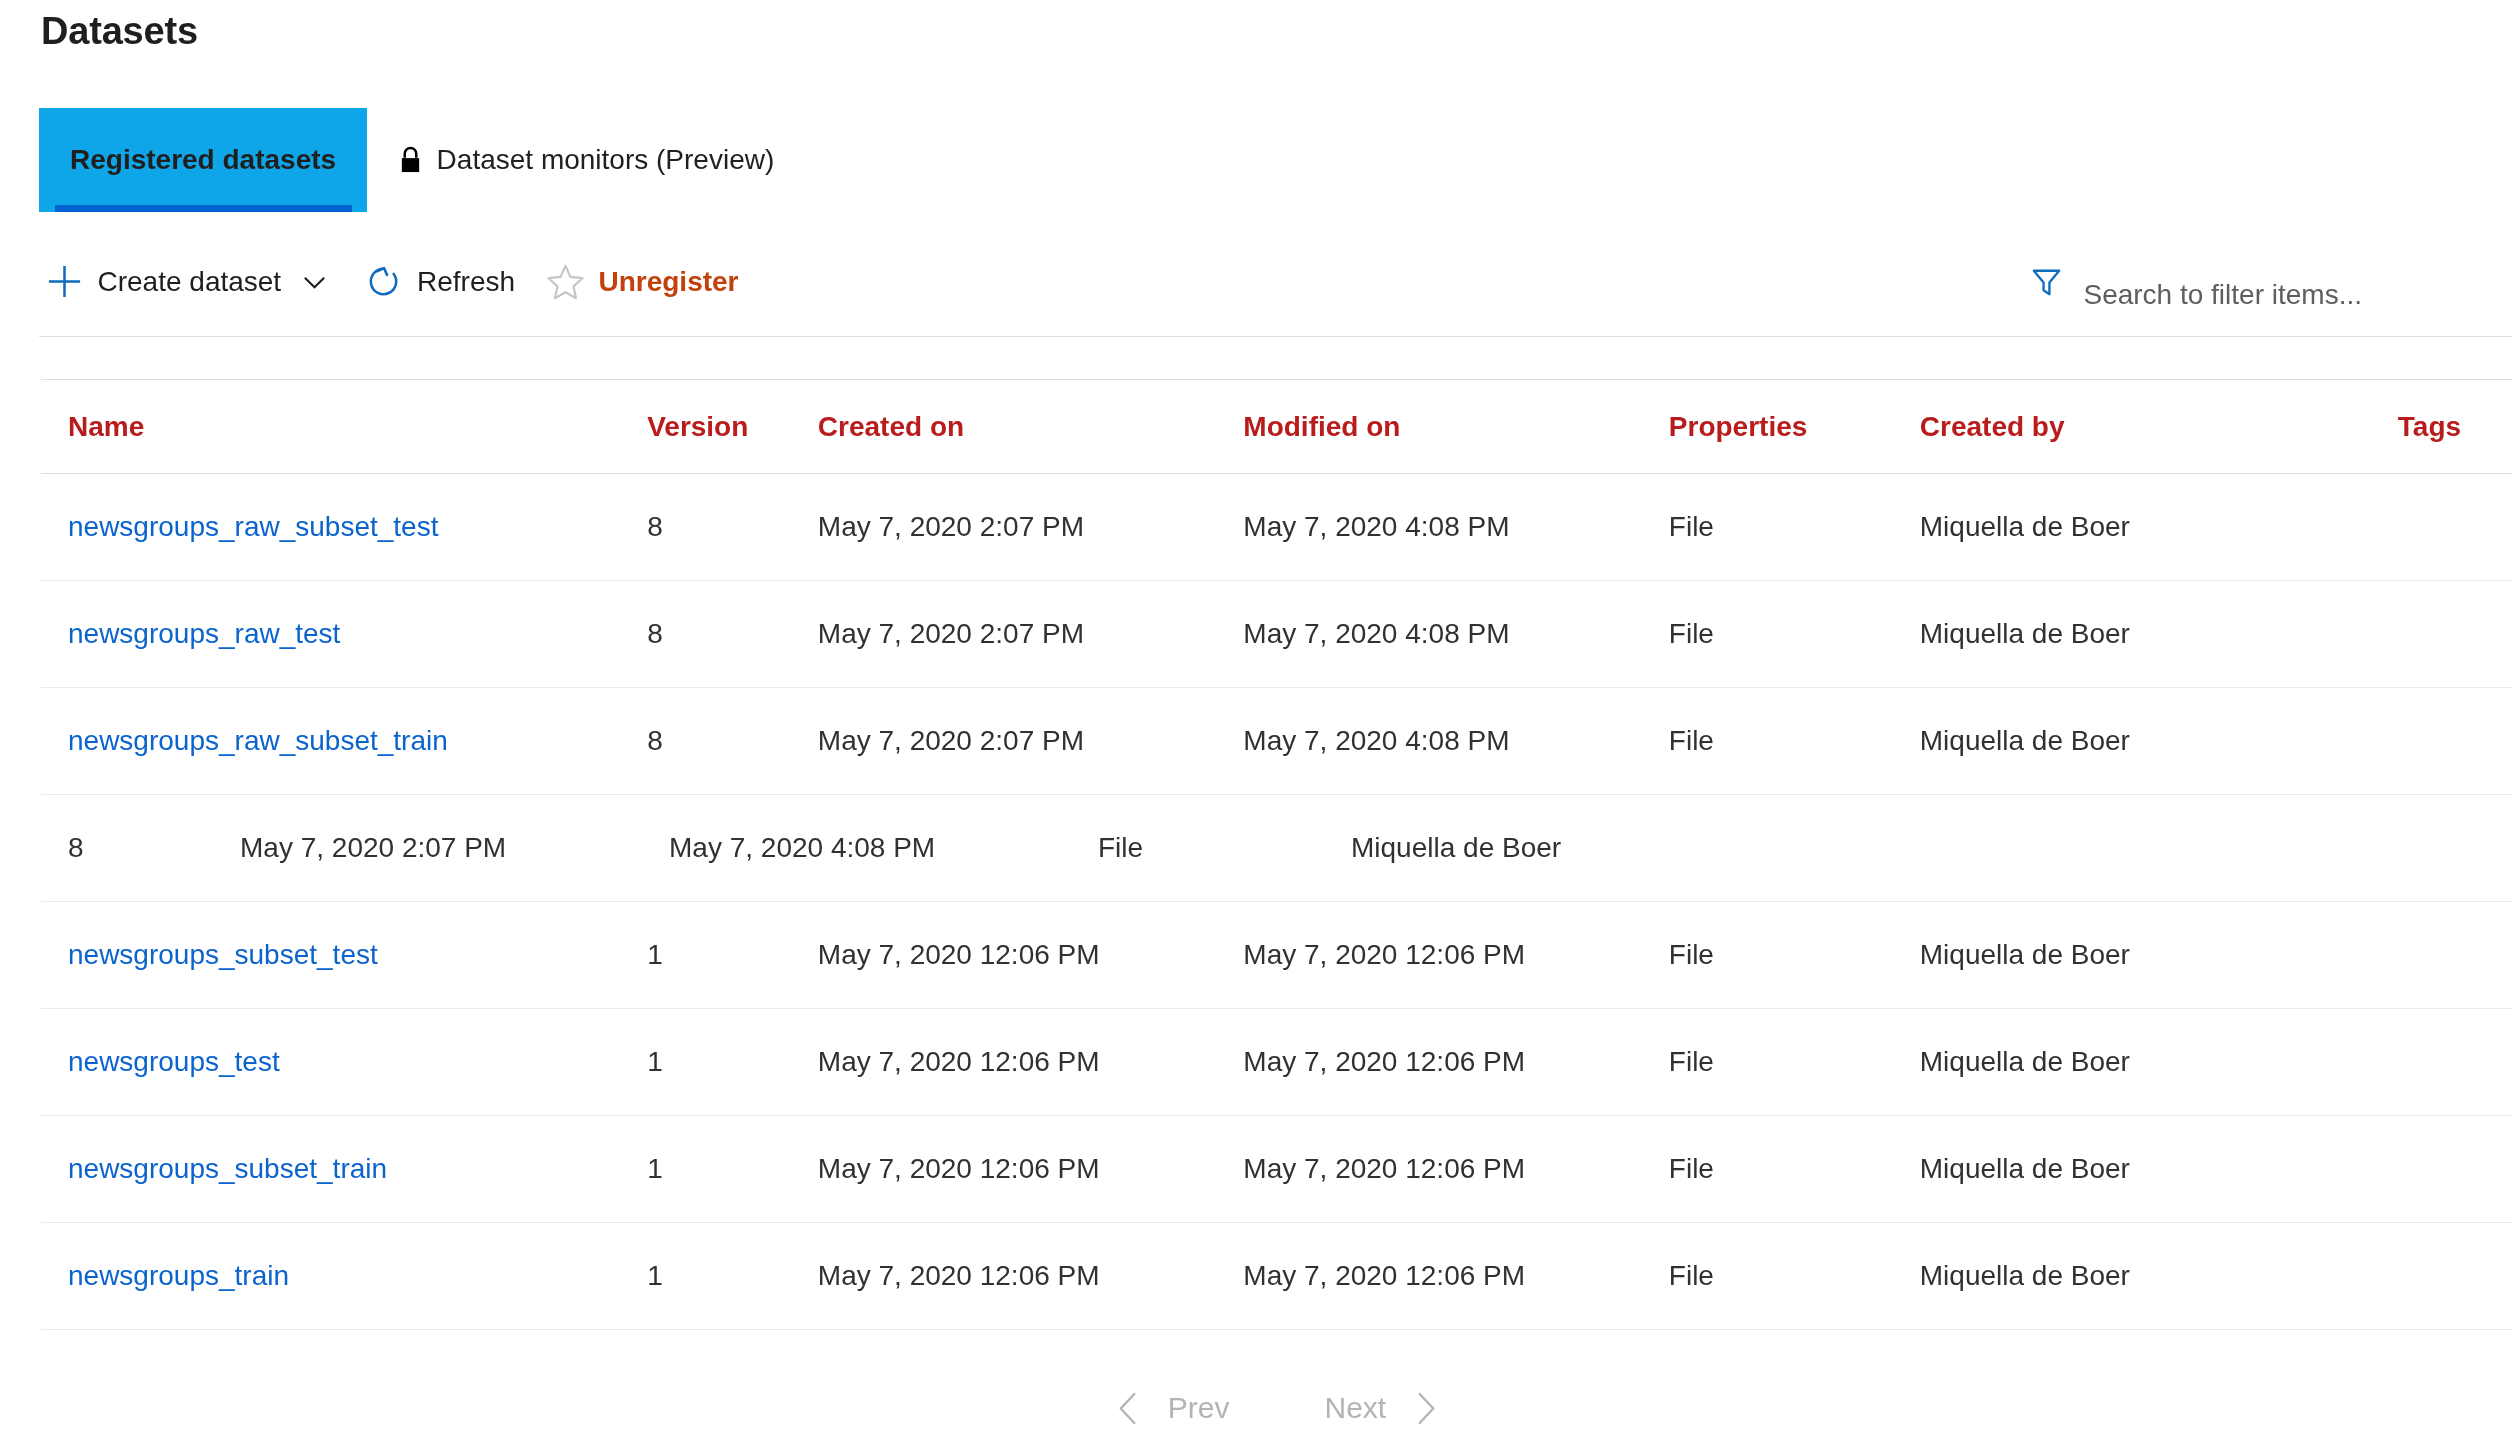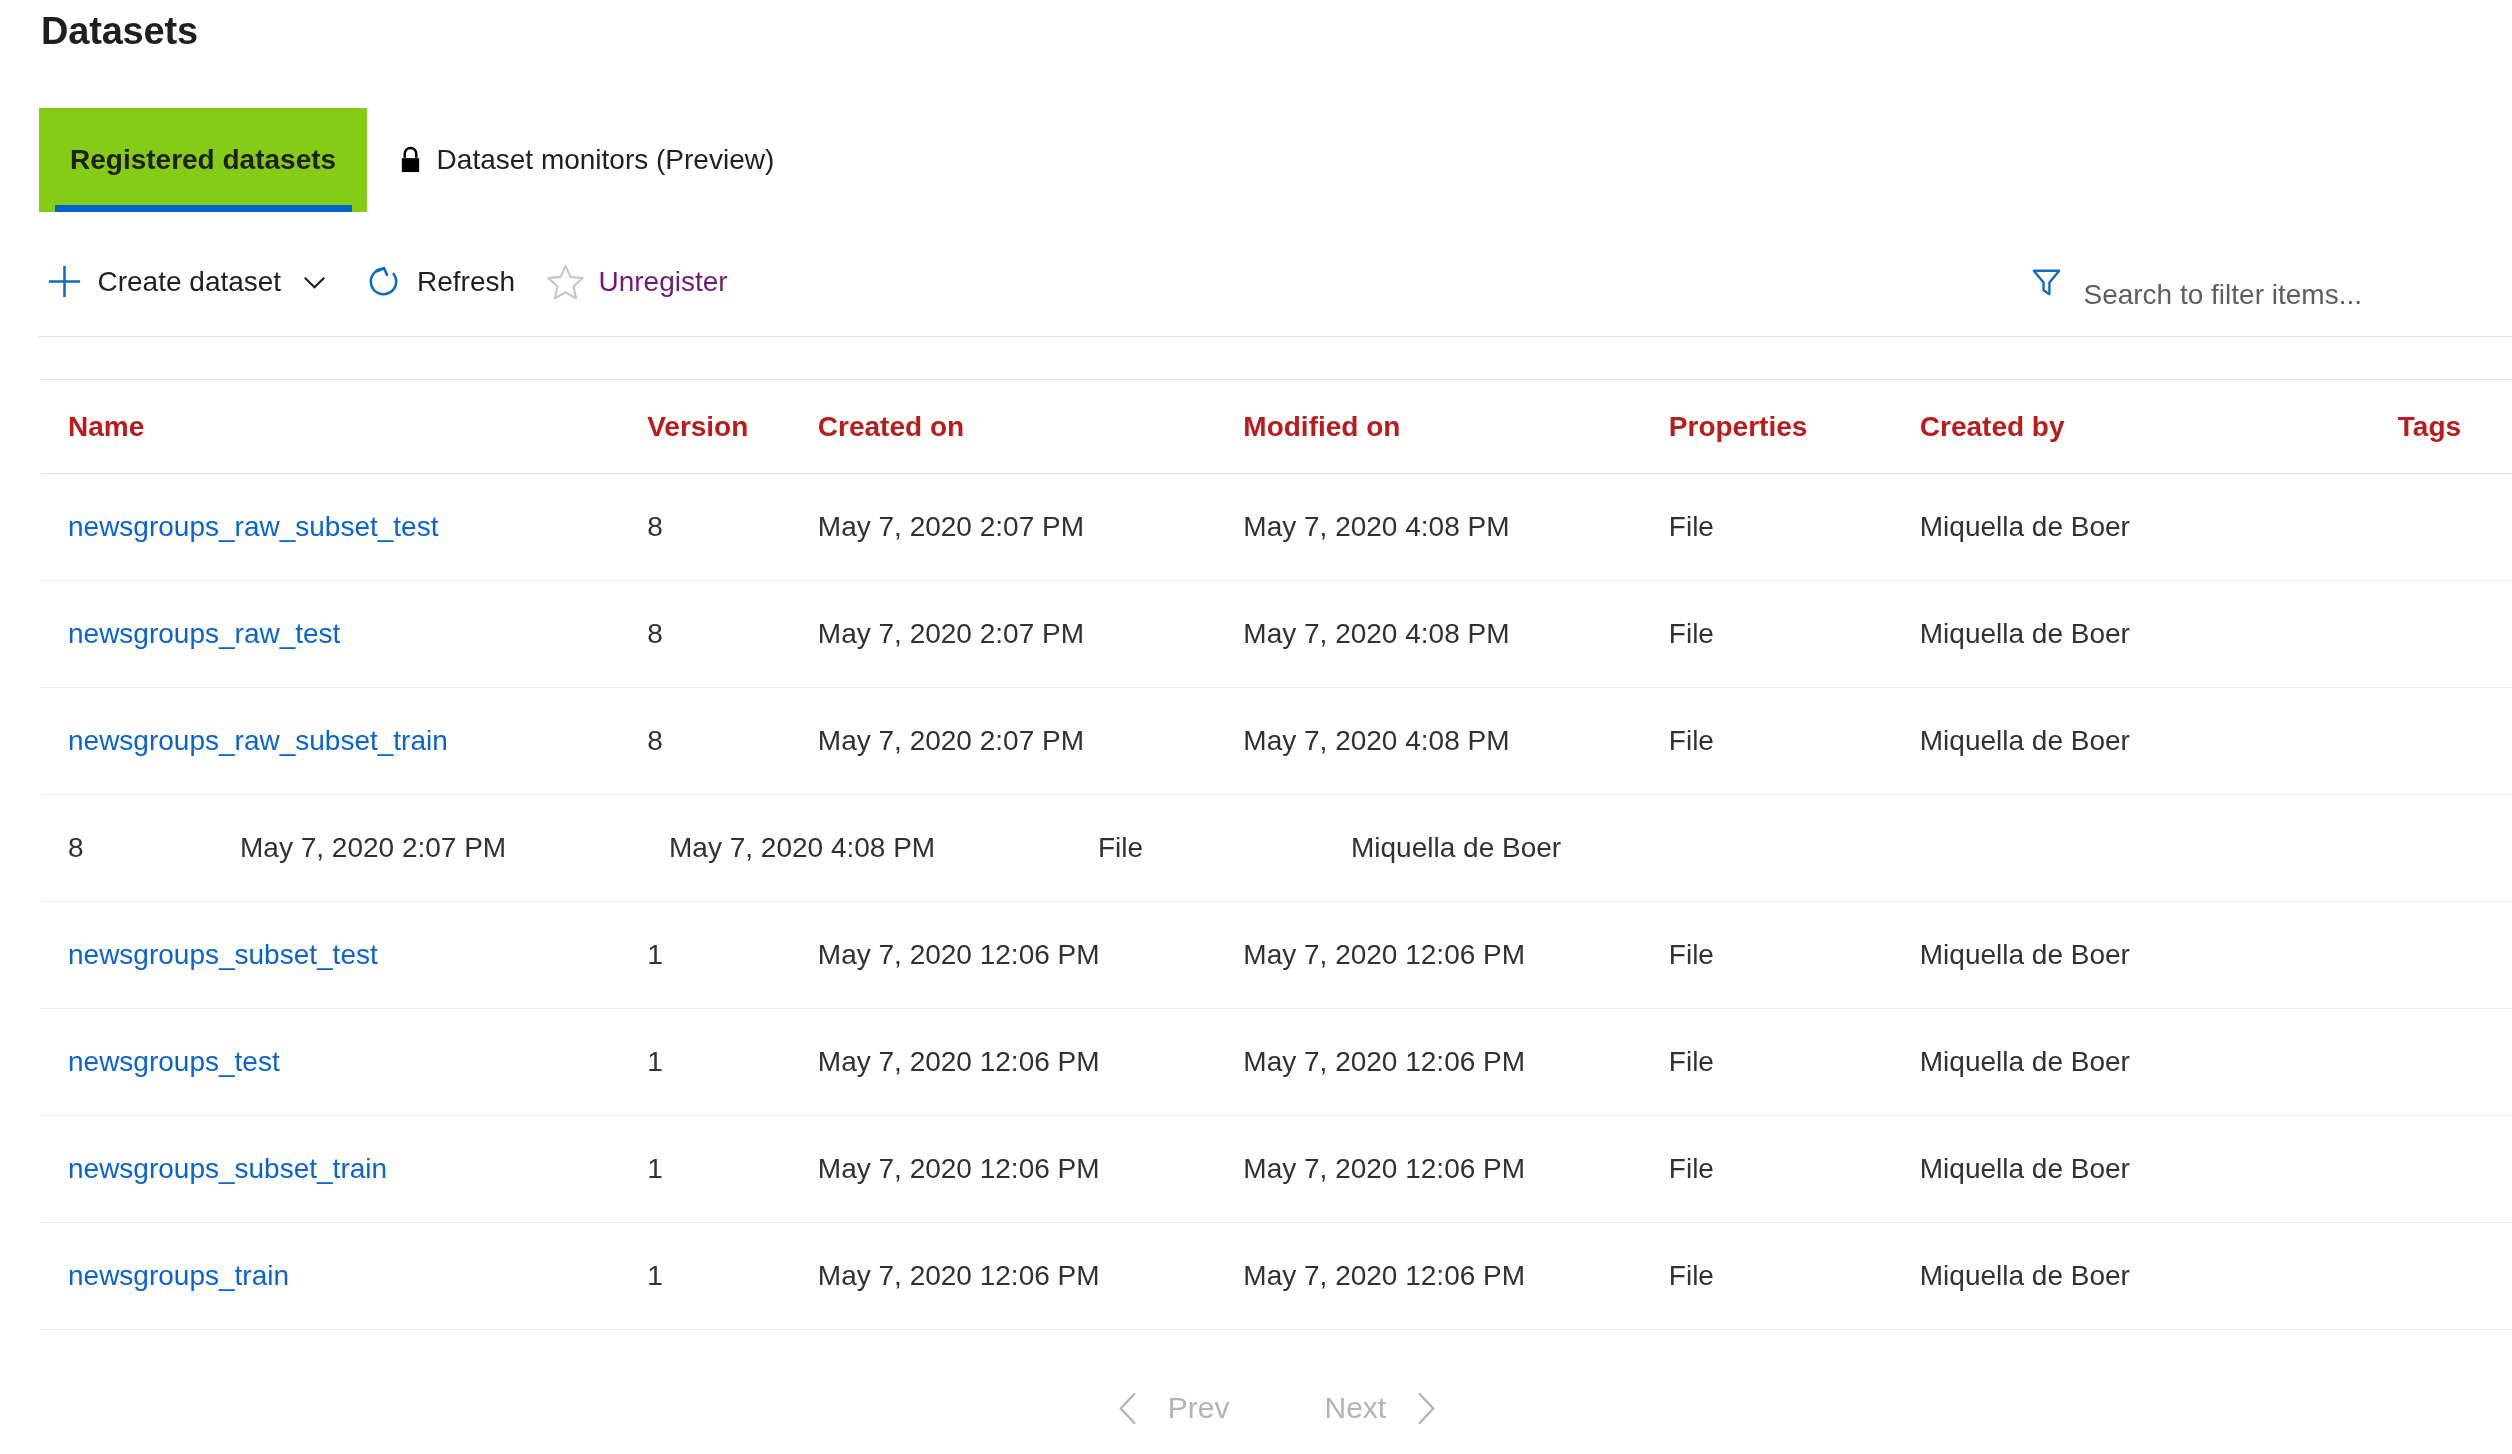--- a/index.html
+++ b/index.html
@@ -52,21 +52,21 @@
     height: 104px;
     padding: 0 31px;
     box-sizing: border-box;
     font-size: 28px;
     color: #201f1e;
     white-space: nowrap;
     cursor: pointer;
     background: transparent;
   }
   .tab.active {
-    background: #84cc16;
+    background: #0ea5e9;
     font-weight: 600;
   }
   .tab.active::after {
     content: "";
     position: absolute;
     left: 15.5px;
     right: 15.5px;
     bottom: 0;
     height: 6.8px;
     background: #0063d0;
@@ -107,21 +107,21 @@
   }
   .cmd .glyph {
     display: inline-flex;
     align-items: center;
     justify-content: center;
     width: 43px;
     height: 43px;
     margin-right: 11.6px;
     flex: 0 0 auto;
   }
-  .cmd.disabled { color: #701a75; cursor: default; }
+  .cmd.disabled { color: #c2410c; cursor: default; font-weight: bold; }
   .cmd .label { line-height: 1; }
   .cmd .chev {
     display: inline-flex;
     align-items: center;
     justify-content: center;
     width: 39px;
     height: 39px;
     margin-left: 13.5px;
   }
 

